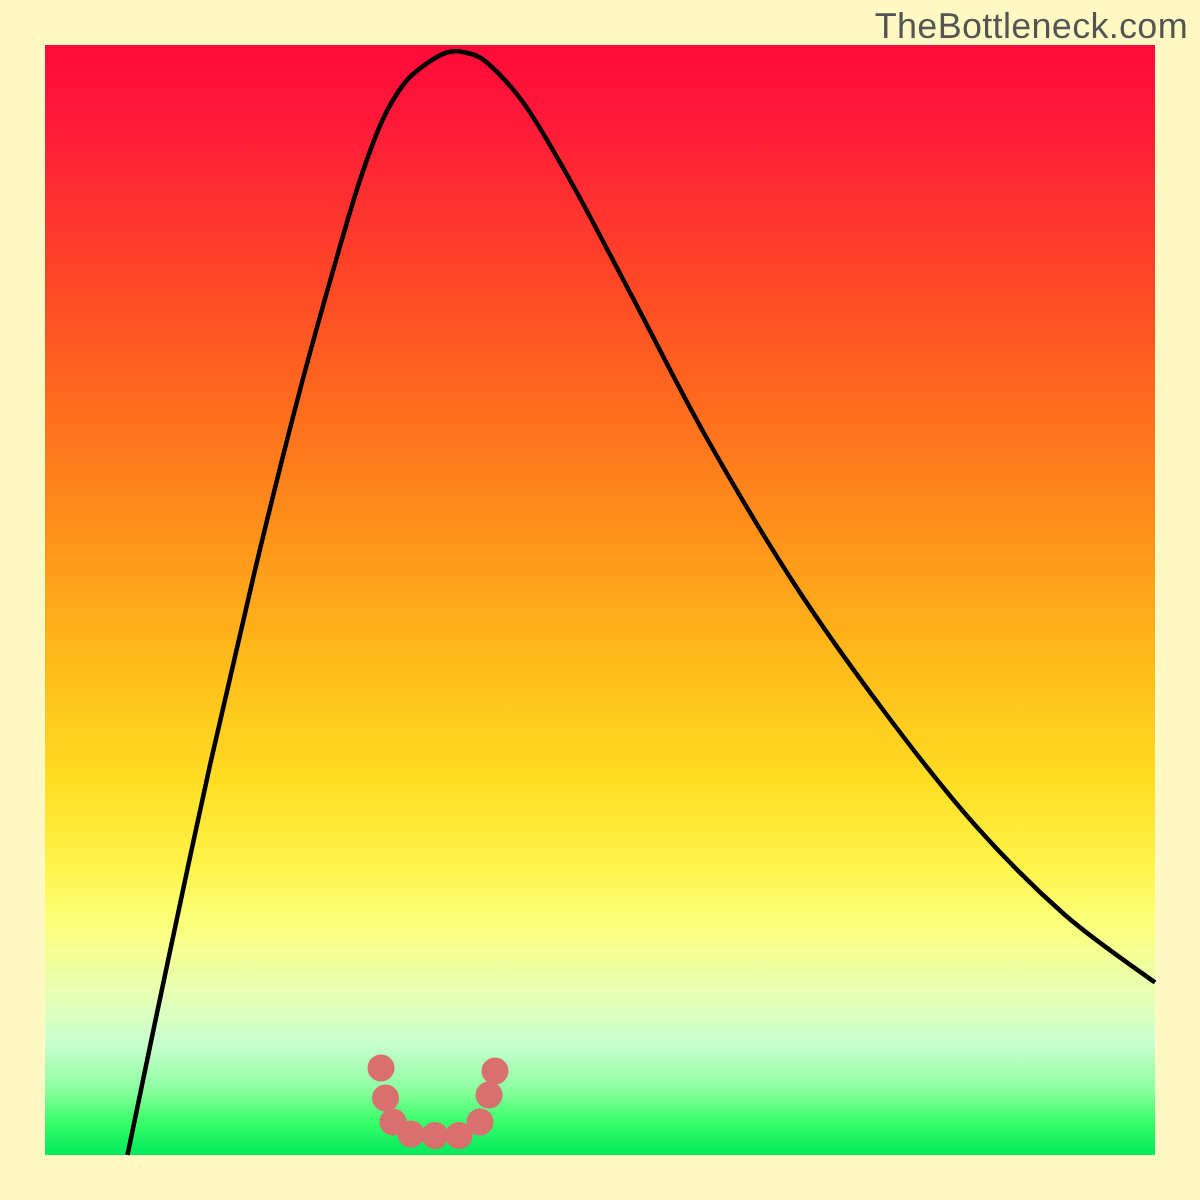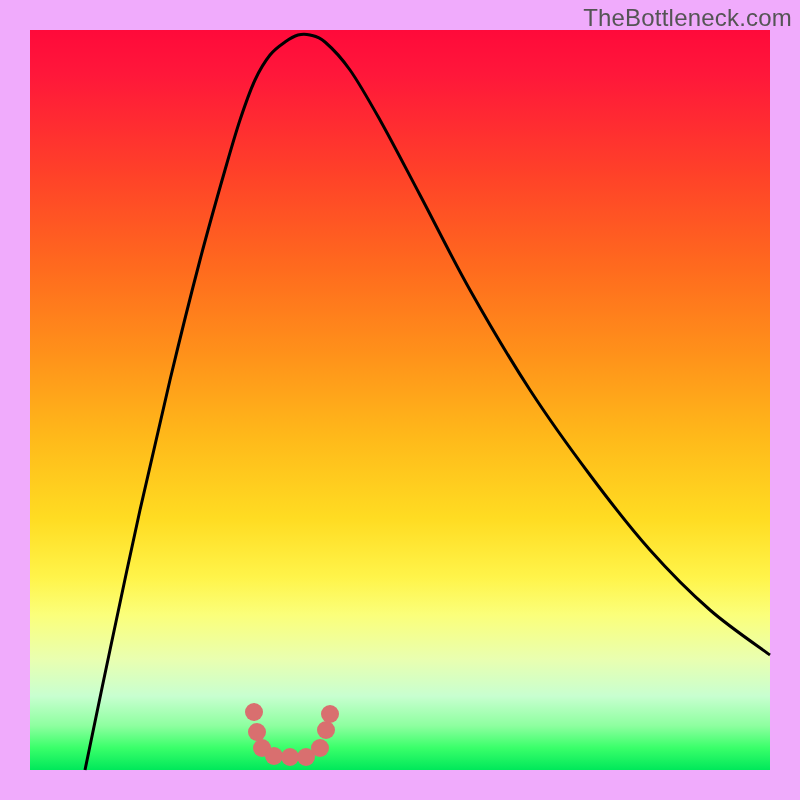--- a/index.html
+++ b/index.html
@@ -10,21 +10,21 @@
     background: #000;
     overflow: hidden;
     font-family: Arial, Helvetica, sans-serif;
   }
   .frame {
     position: absolute;
     left: 0;
     top: 0;
     width: 800px;
     height: 800px;
-    background: #f0abfc;
+    background: #fef9c3;
   }
   .plot {
     position: absolute;
     left: 30px;
     top: 30px;
     width: 740px;
     height: 740px;
     background: linear-gradient(
       to bottom,
       #ff0a3a 0%,

